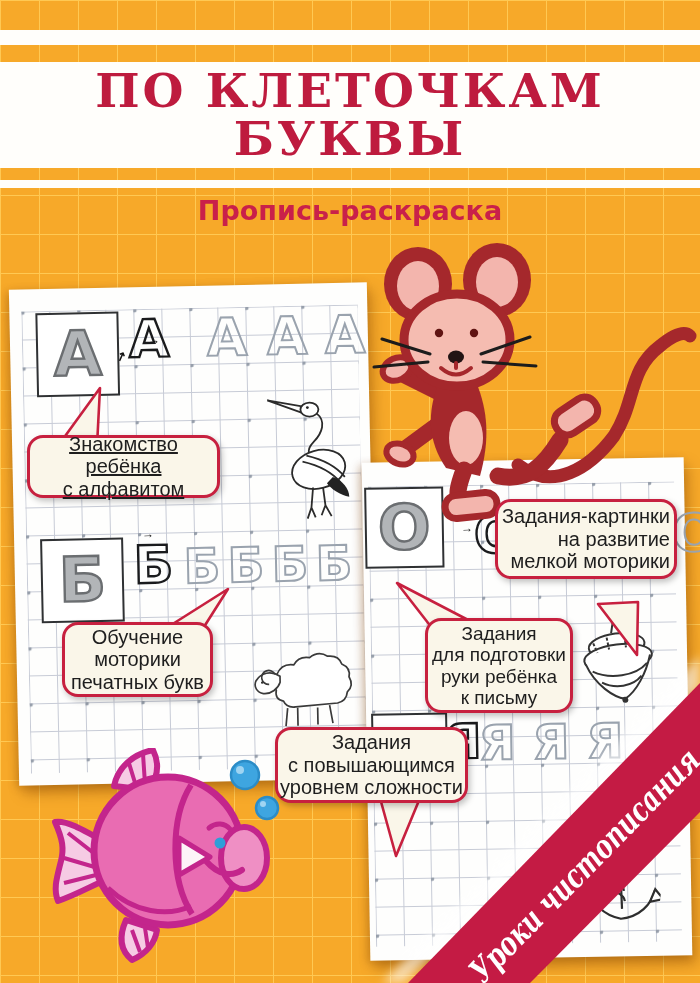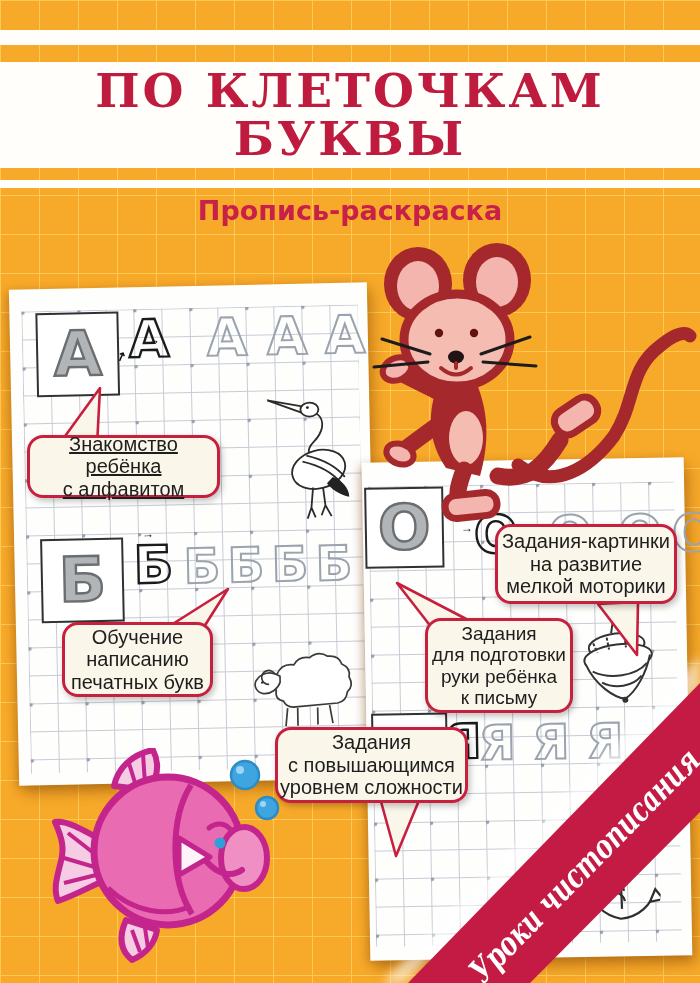--- a/index.html
+++ b/index.html
@@ -234,23 +234,23 @@
       <polygon points="228,589 160,632 202,630"></polygon>
       <polygon points="637,655 598,604 638,602"></polygon>
       <polygon points="397,583 432,628 472,622"></polygon>
       <polygon points="396,856 380,798 420,798"></polygon>
     </g>
   </svg>
 
   <div class="callout" style="left:27px;top:435px;width:187px;height:57px;text-decoration:underline;">Знакомство ребёнка
 с алфавитом</div>
   <div class="callout" style="left:62px;top:622px;width:145px;height:69px;">Обучение
-написанию
+моторики
 печатных букв</div>
-  <div class="callout" style="left:495px;top:524px;width:176px;height:74px;">Задания-картинки
+  <div class="callout" style="left:495px;top:499px;width:176px;height:74px;text-align:right;">Задания-картинки
 на развитие
 мелкой моторики</div>
   <div class="callout" style="left:425px;top:618px;width:142px;height:89px;font-size:19px;">Задания
 для подготовки
 руки ребёнка
 к письму</div>
   <div class="callout" style="left:275px;top:727px;width:187px;height:70px;">Задания
 с повышающимся
 уровнем сложности</div>
 

